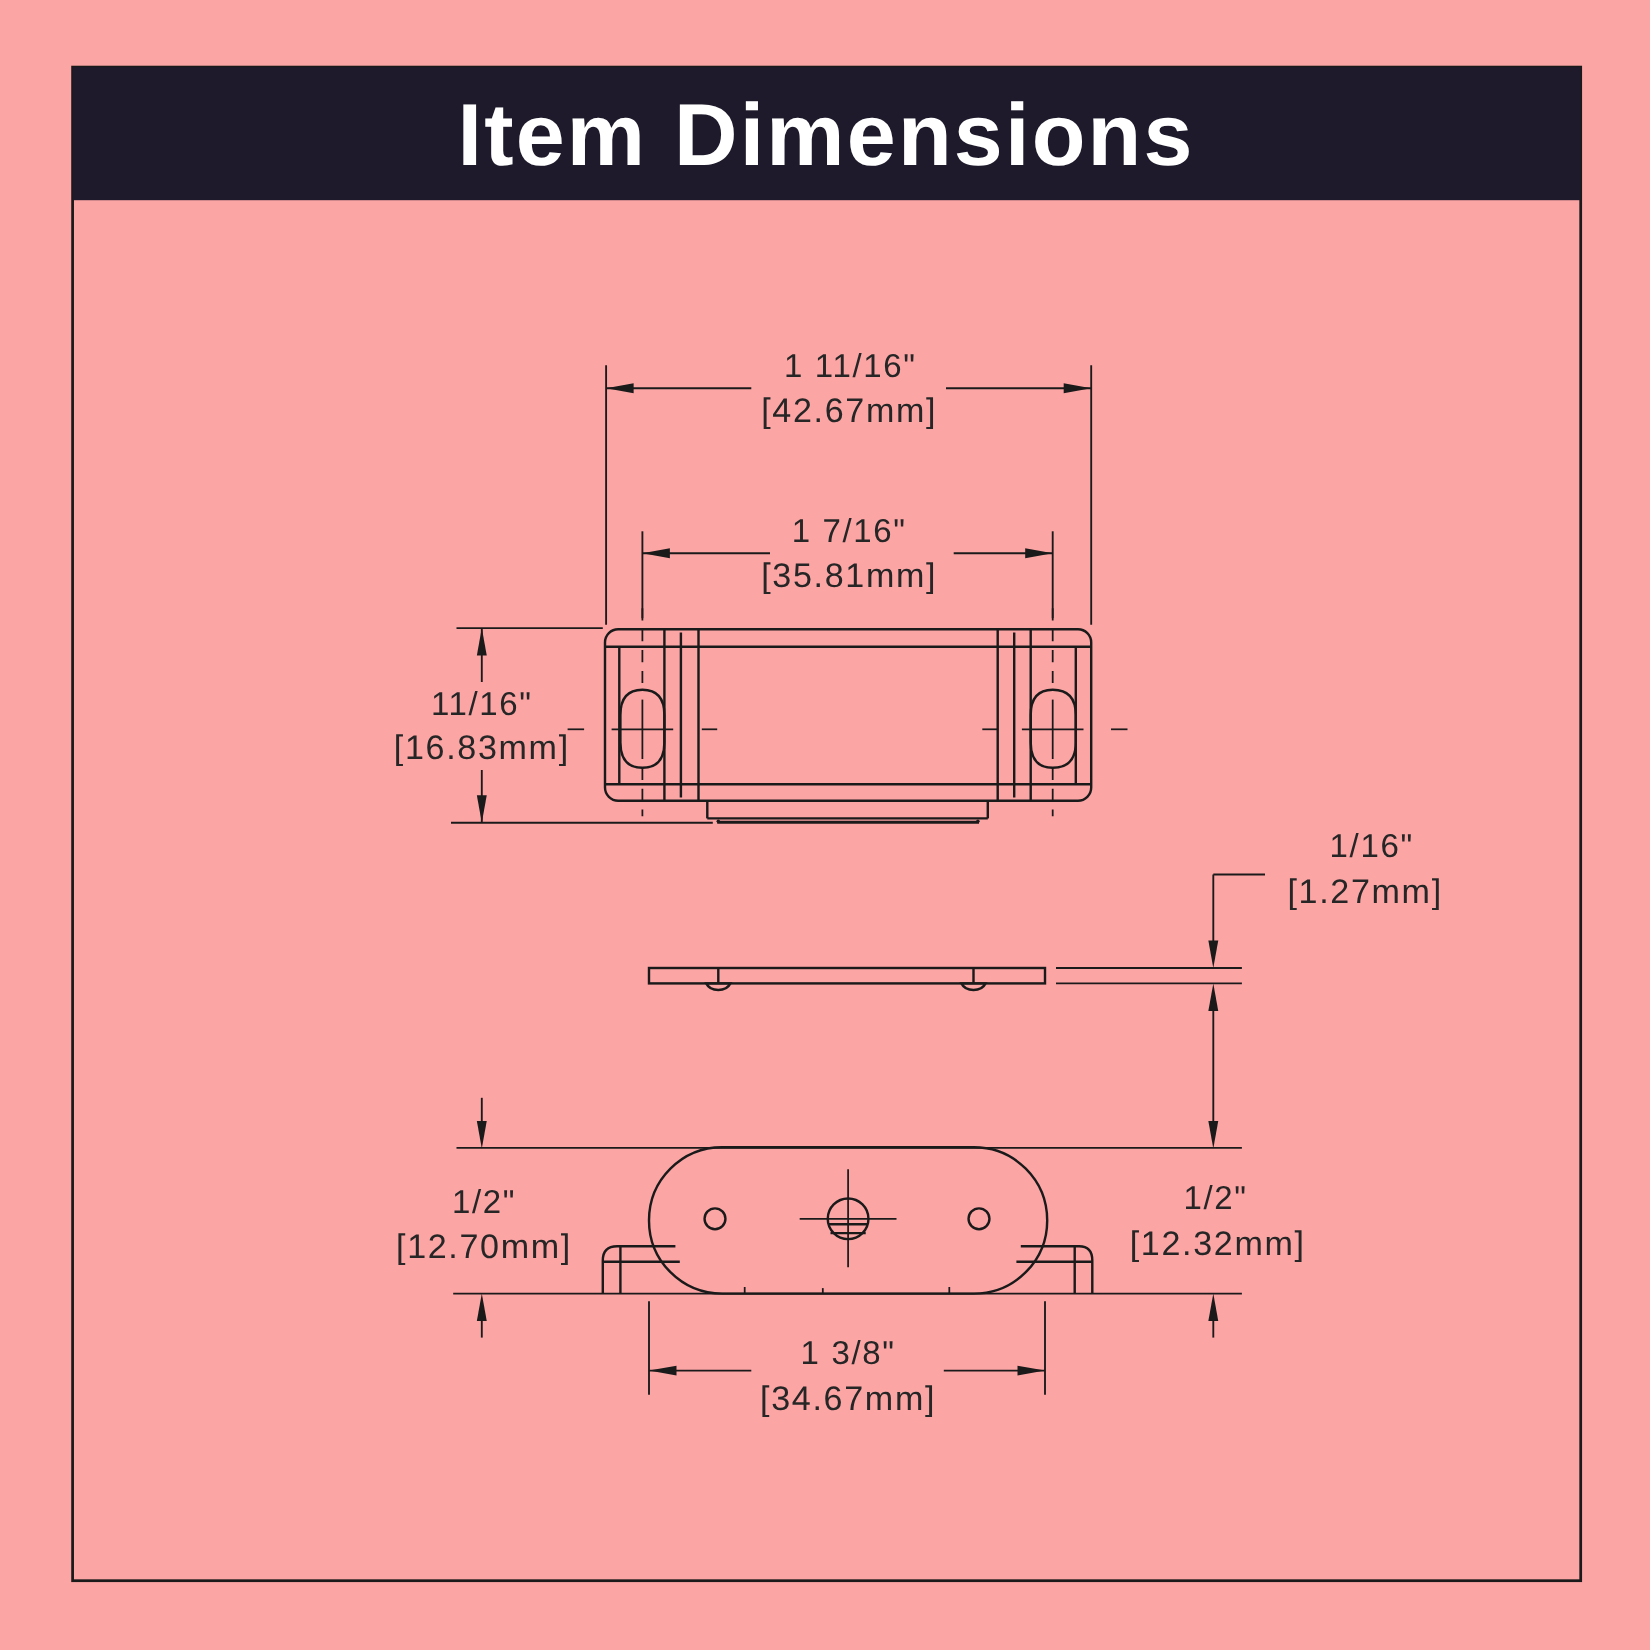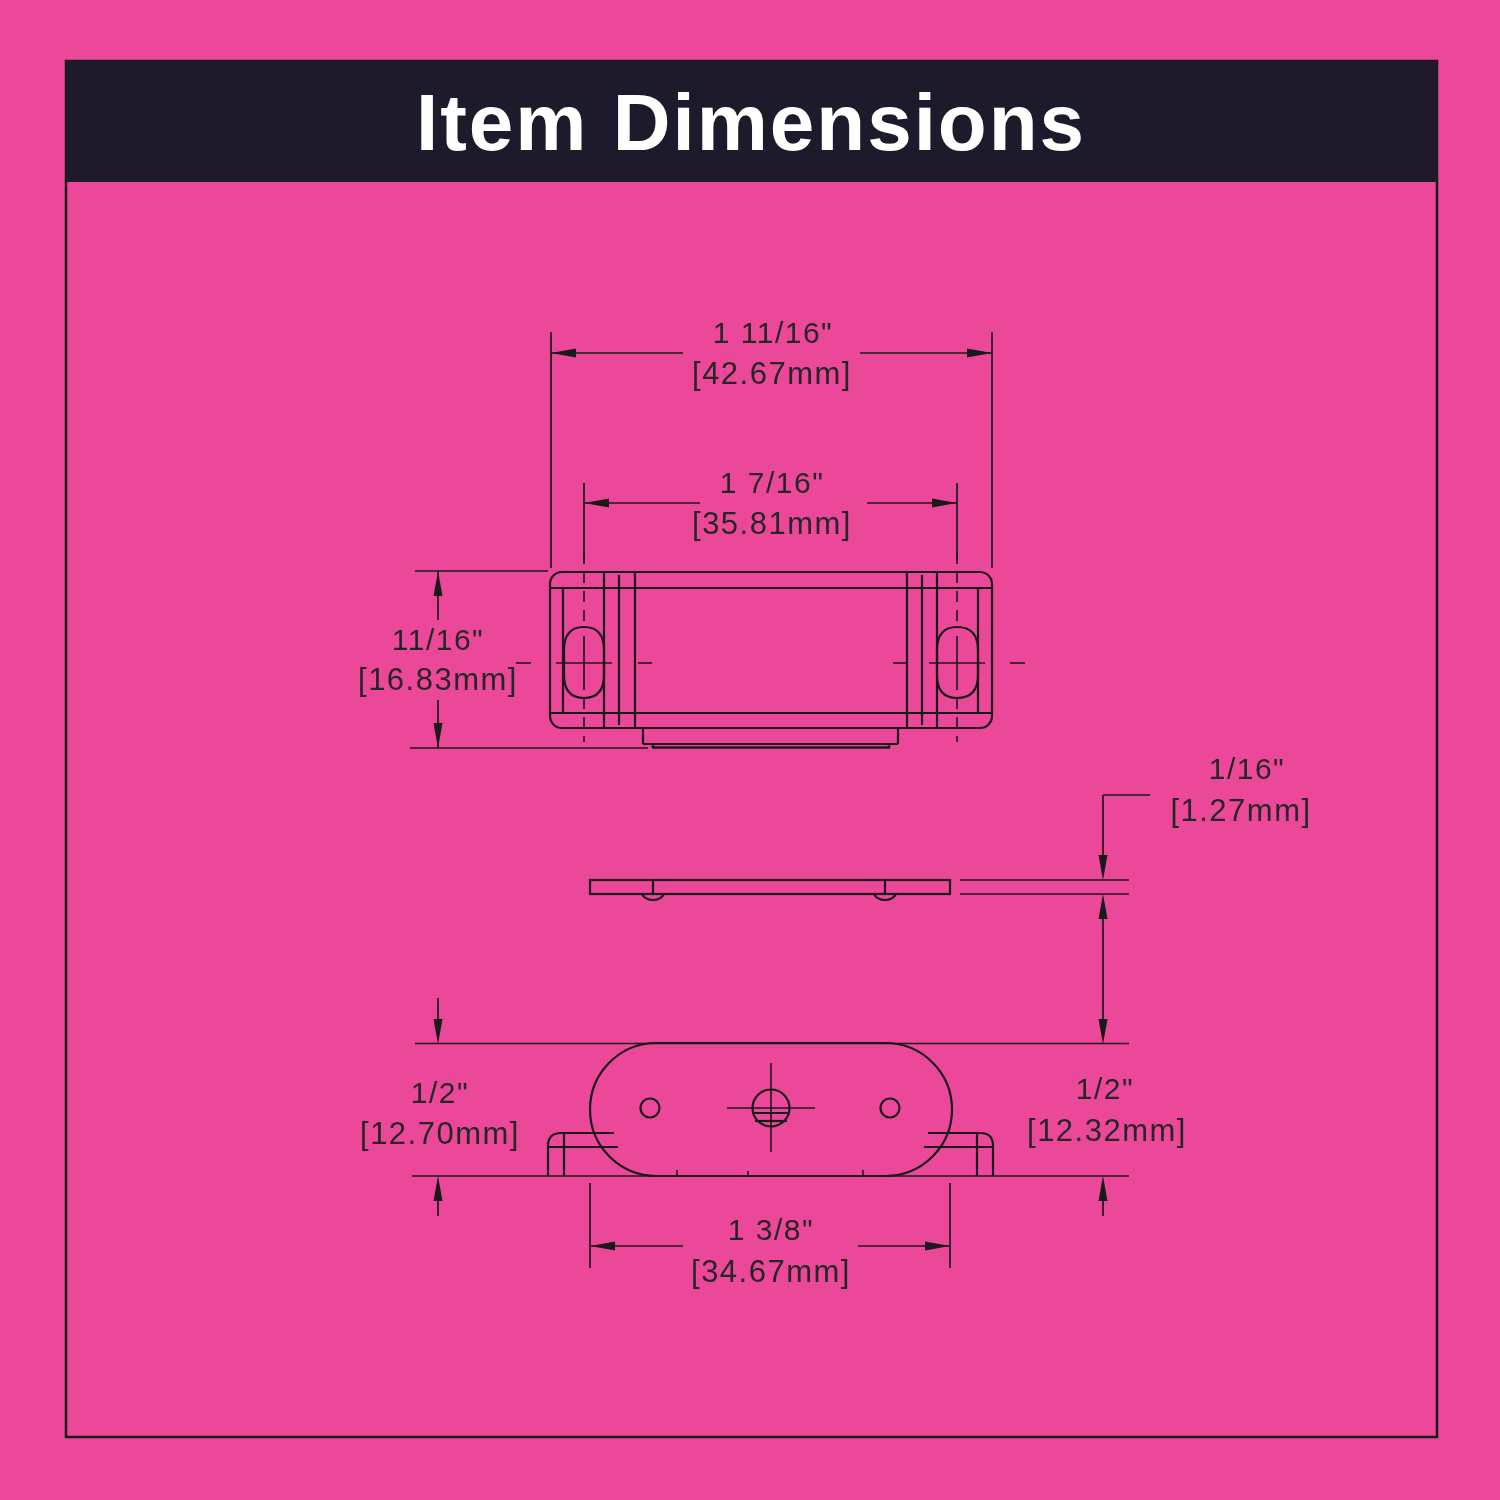--- a/index.html
+++ b/index.html
@@ -1,16 +1,16 @@
 <!DOCTYPE html>
 <html><head>
 <meta charset="utf-8">
 <style>
   html,body{margin:0;padding:0;background:#ffffff;}
-  .page{position:relative;width:1500px;height:1500px;background:#ec4899;
+  .page{position:relative;width:1500px;height:1500px;background:#fca5a5;
         font-family:"Liberation Sans", sans-serif;}
   svg text{fill:#262626;}
   .title-text{font-size:80px;font-weight:bold;letter-spacing:2px;fill:#ffffff;}
   .dim-inch{font-size:30px;letter-spacing:1.5px;text-anchor:middle;}
   .dim-mm{font-size:31px;letter-spacing:1.5px;text-anchor:middle;}
   .outline{fill:none;stroke:#1a1a1a;stroke-width:2.2;}
   .thin{fill:none;stroke:#1a1a1a;stroke-width:1.7;}
   .cline{fill:none;stroke:#1a1a1a;stroke-width:1.6;}
   .dash{fill:none;stroke:#1a1a1a;stroke-width:1.6;stroke-dasharray:11 8;}
   .arrow{fill:#1a1a1a;stroke:none;}

